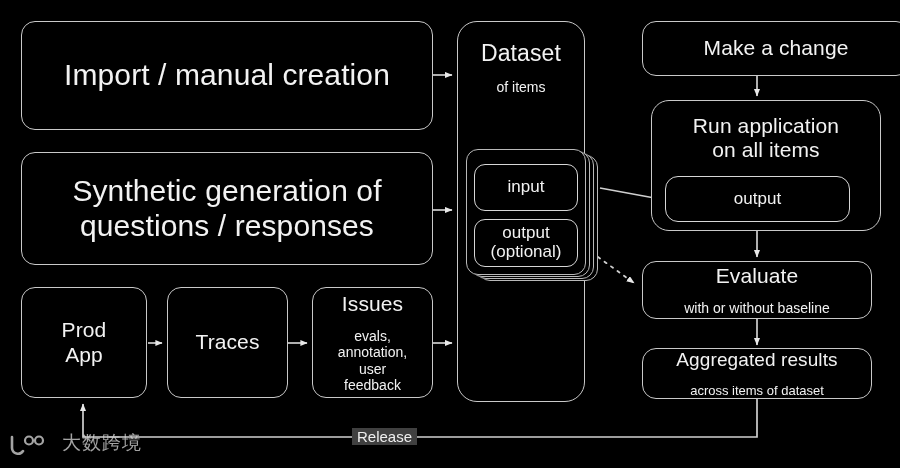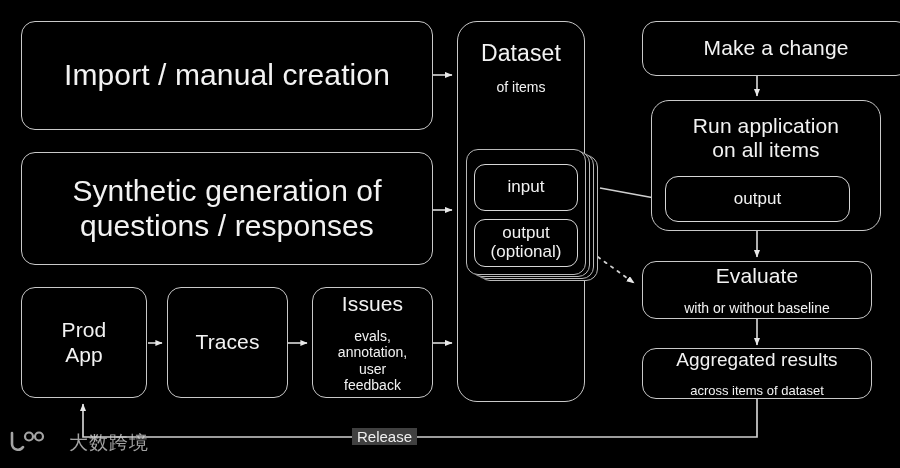--- a/index.html
+++ b/index.html
@@ -80,22 +80,22 @@
     font-size: 15px;
     background: #404040;
     padding: 0 5px;
   }
   
   #watermark {
     position: absolute;
     left: 8px;
     top: 430px;
     display: flex;
-    align-items: flex-start;
-    gap: 17px;
+    align-items: flex-end;
+    gap: 10px;
     opacity: 0.78;
   }
   #watermark .wm-text {
     color: #d2d2d2;
     font-size: 19px;
     font-family: "DejaVu Sans", sans-serif;
     letter-spacing: 1px;
   }
 </style>
 </head>

